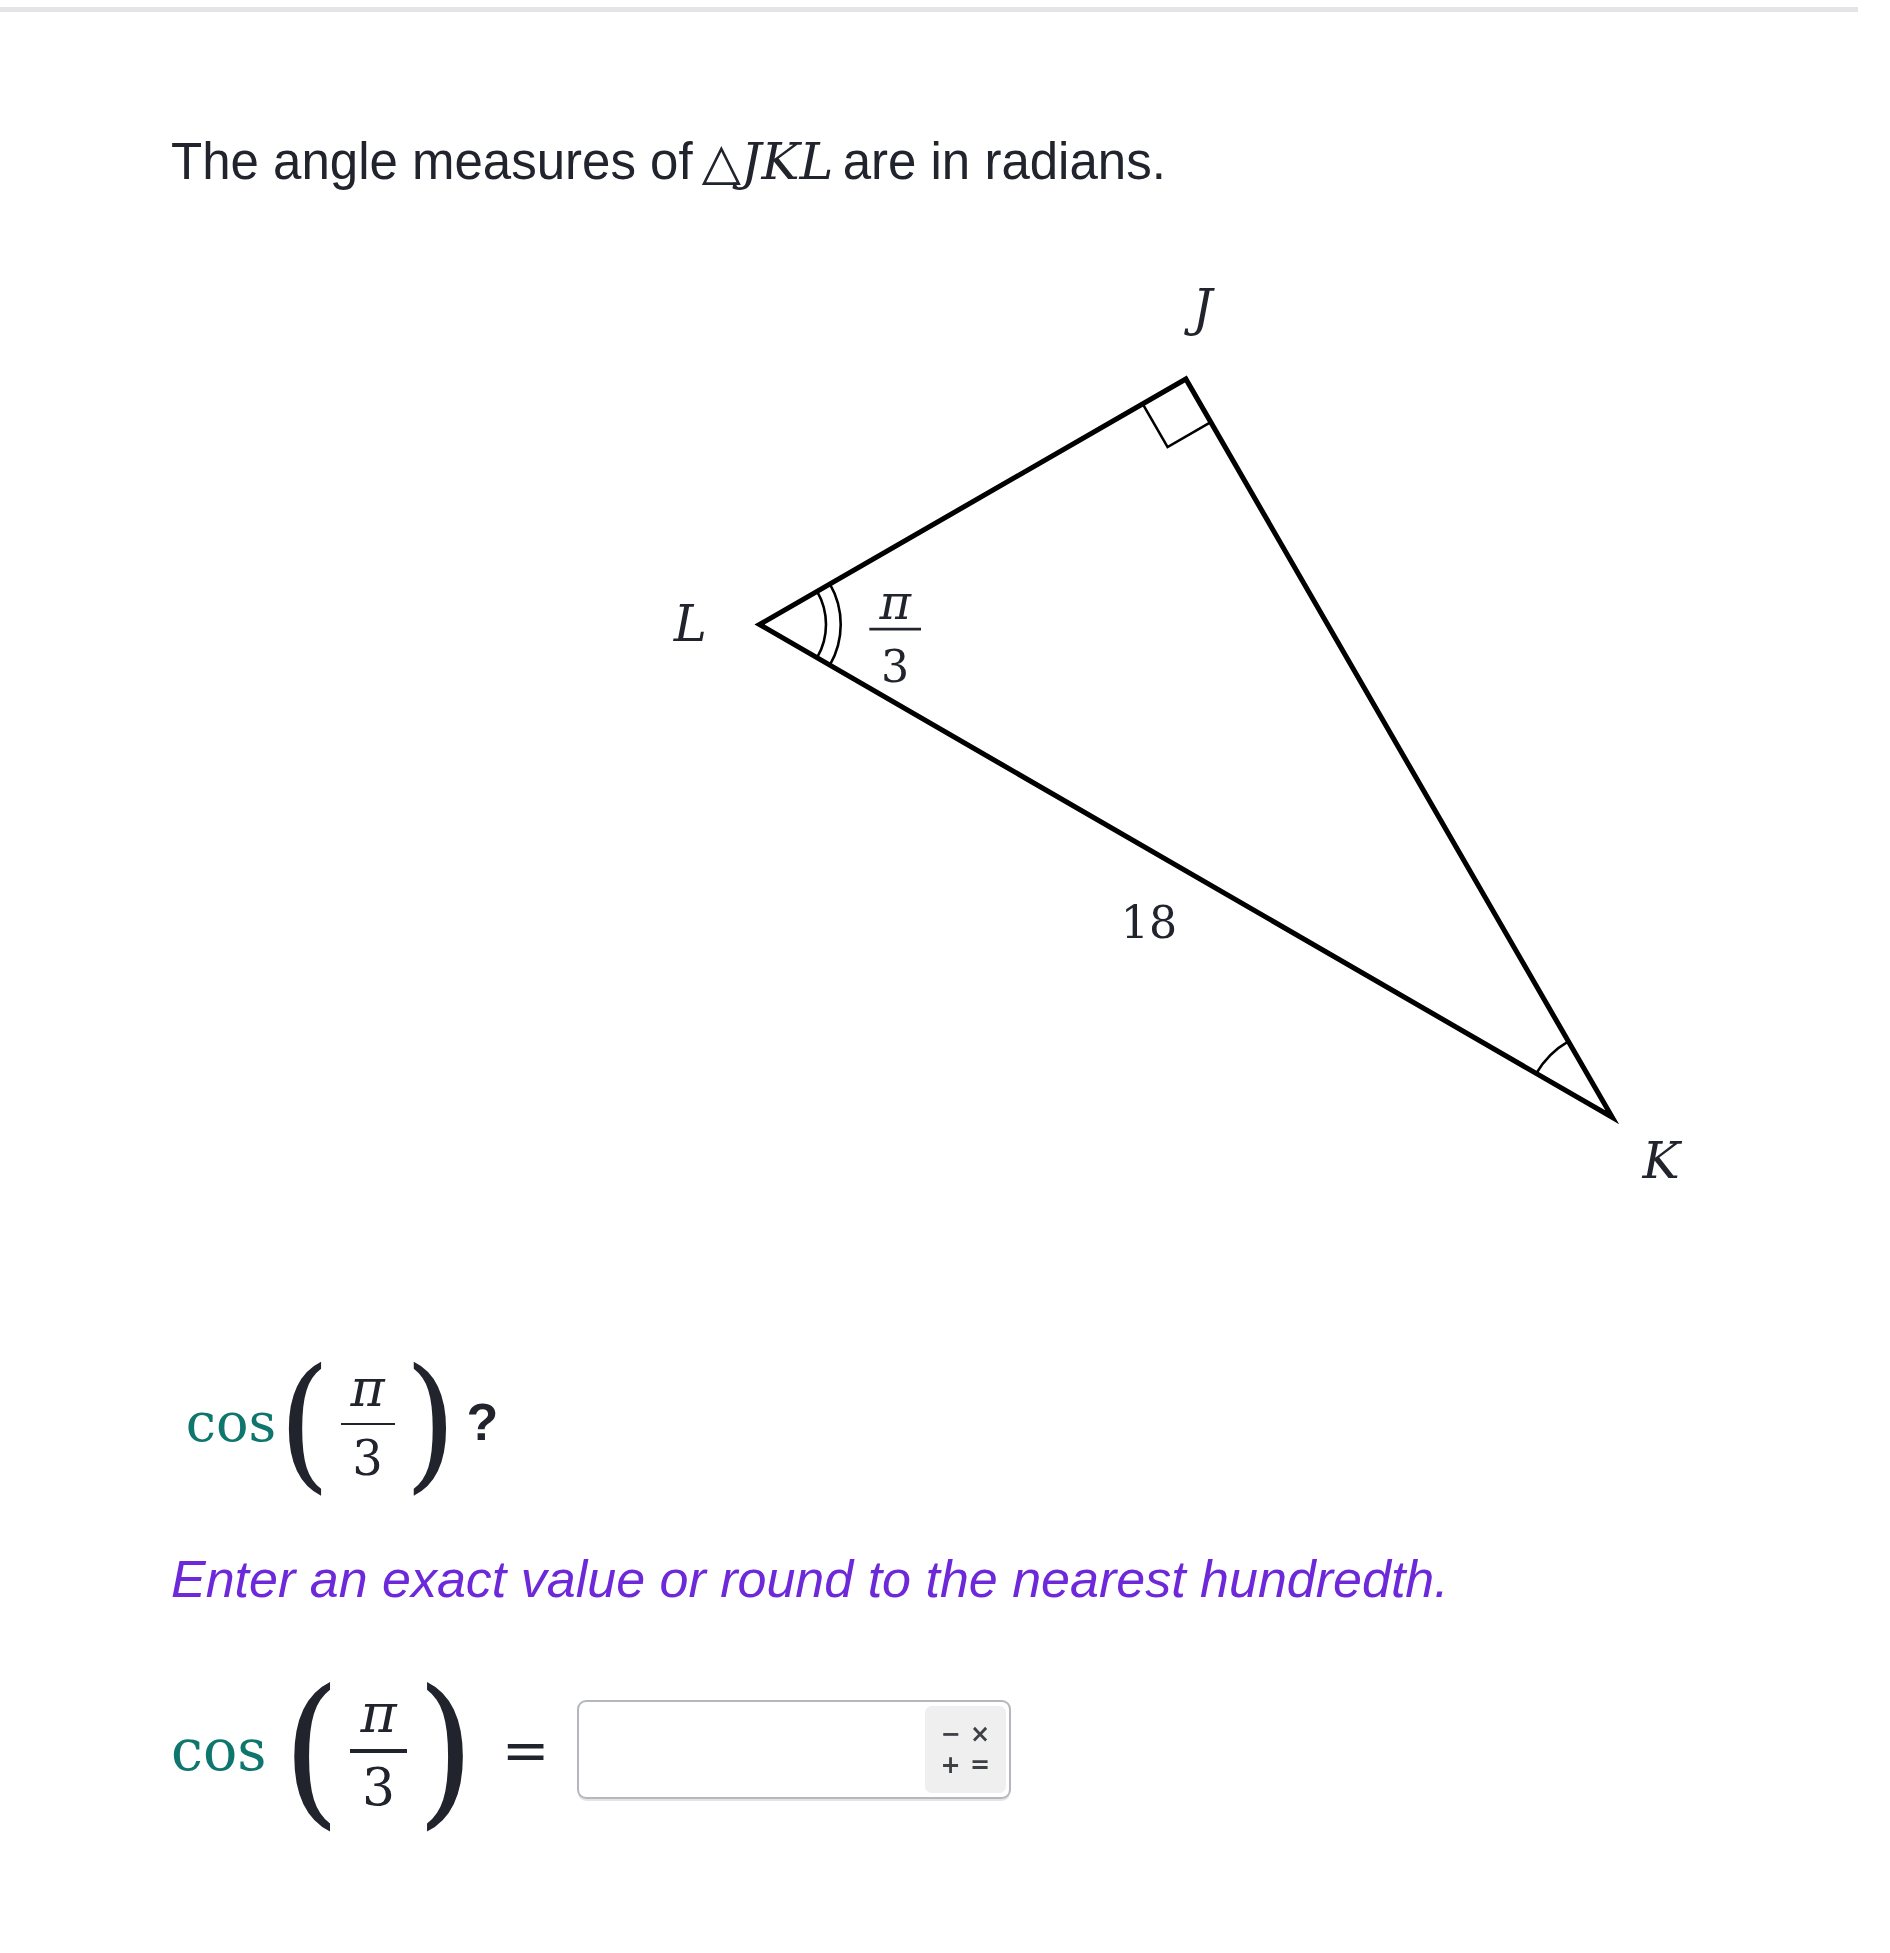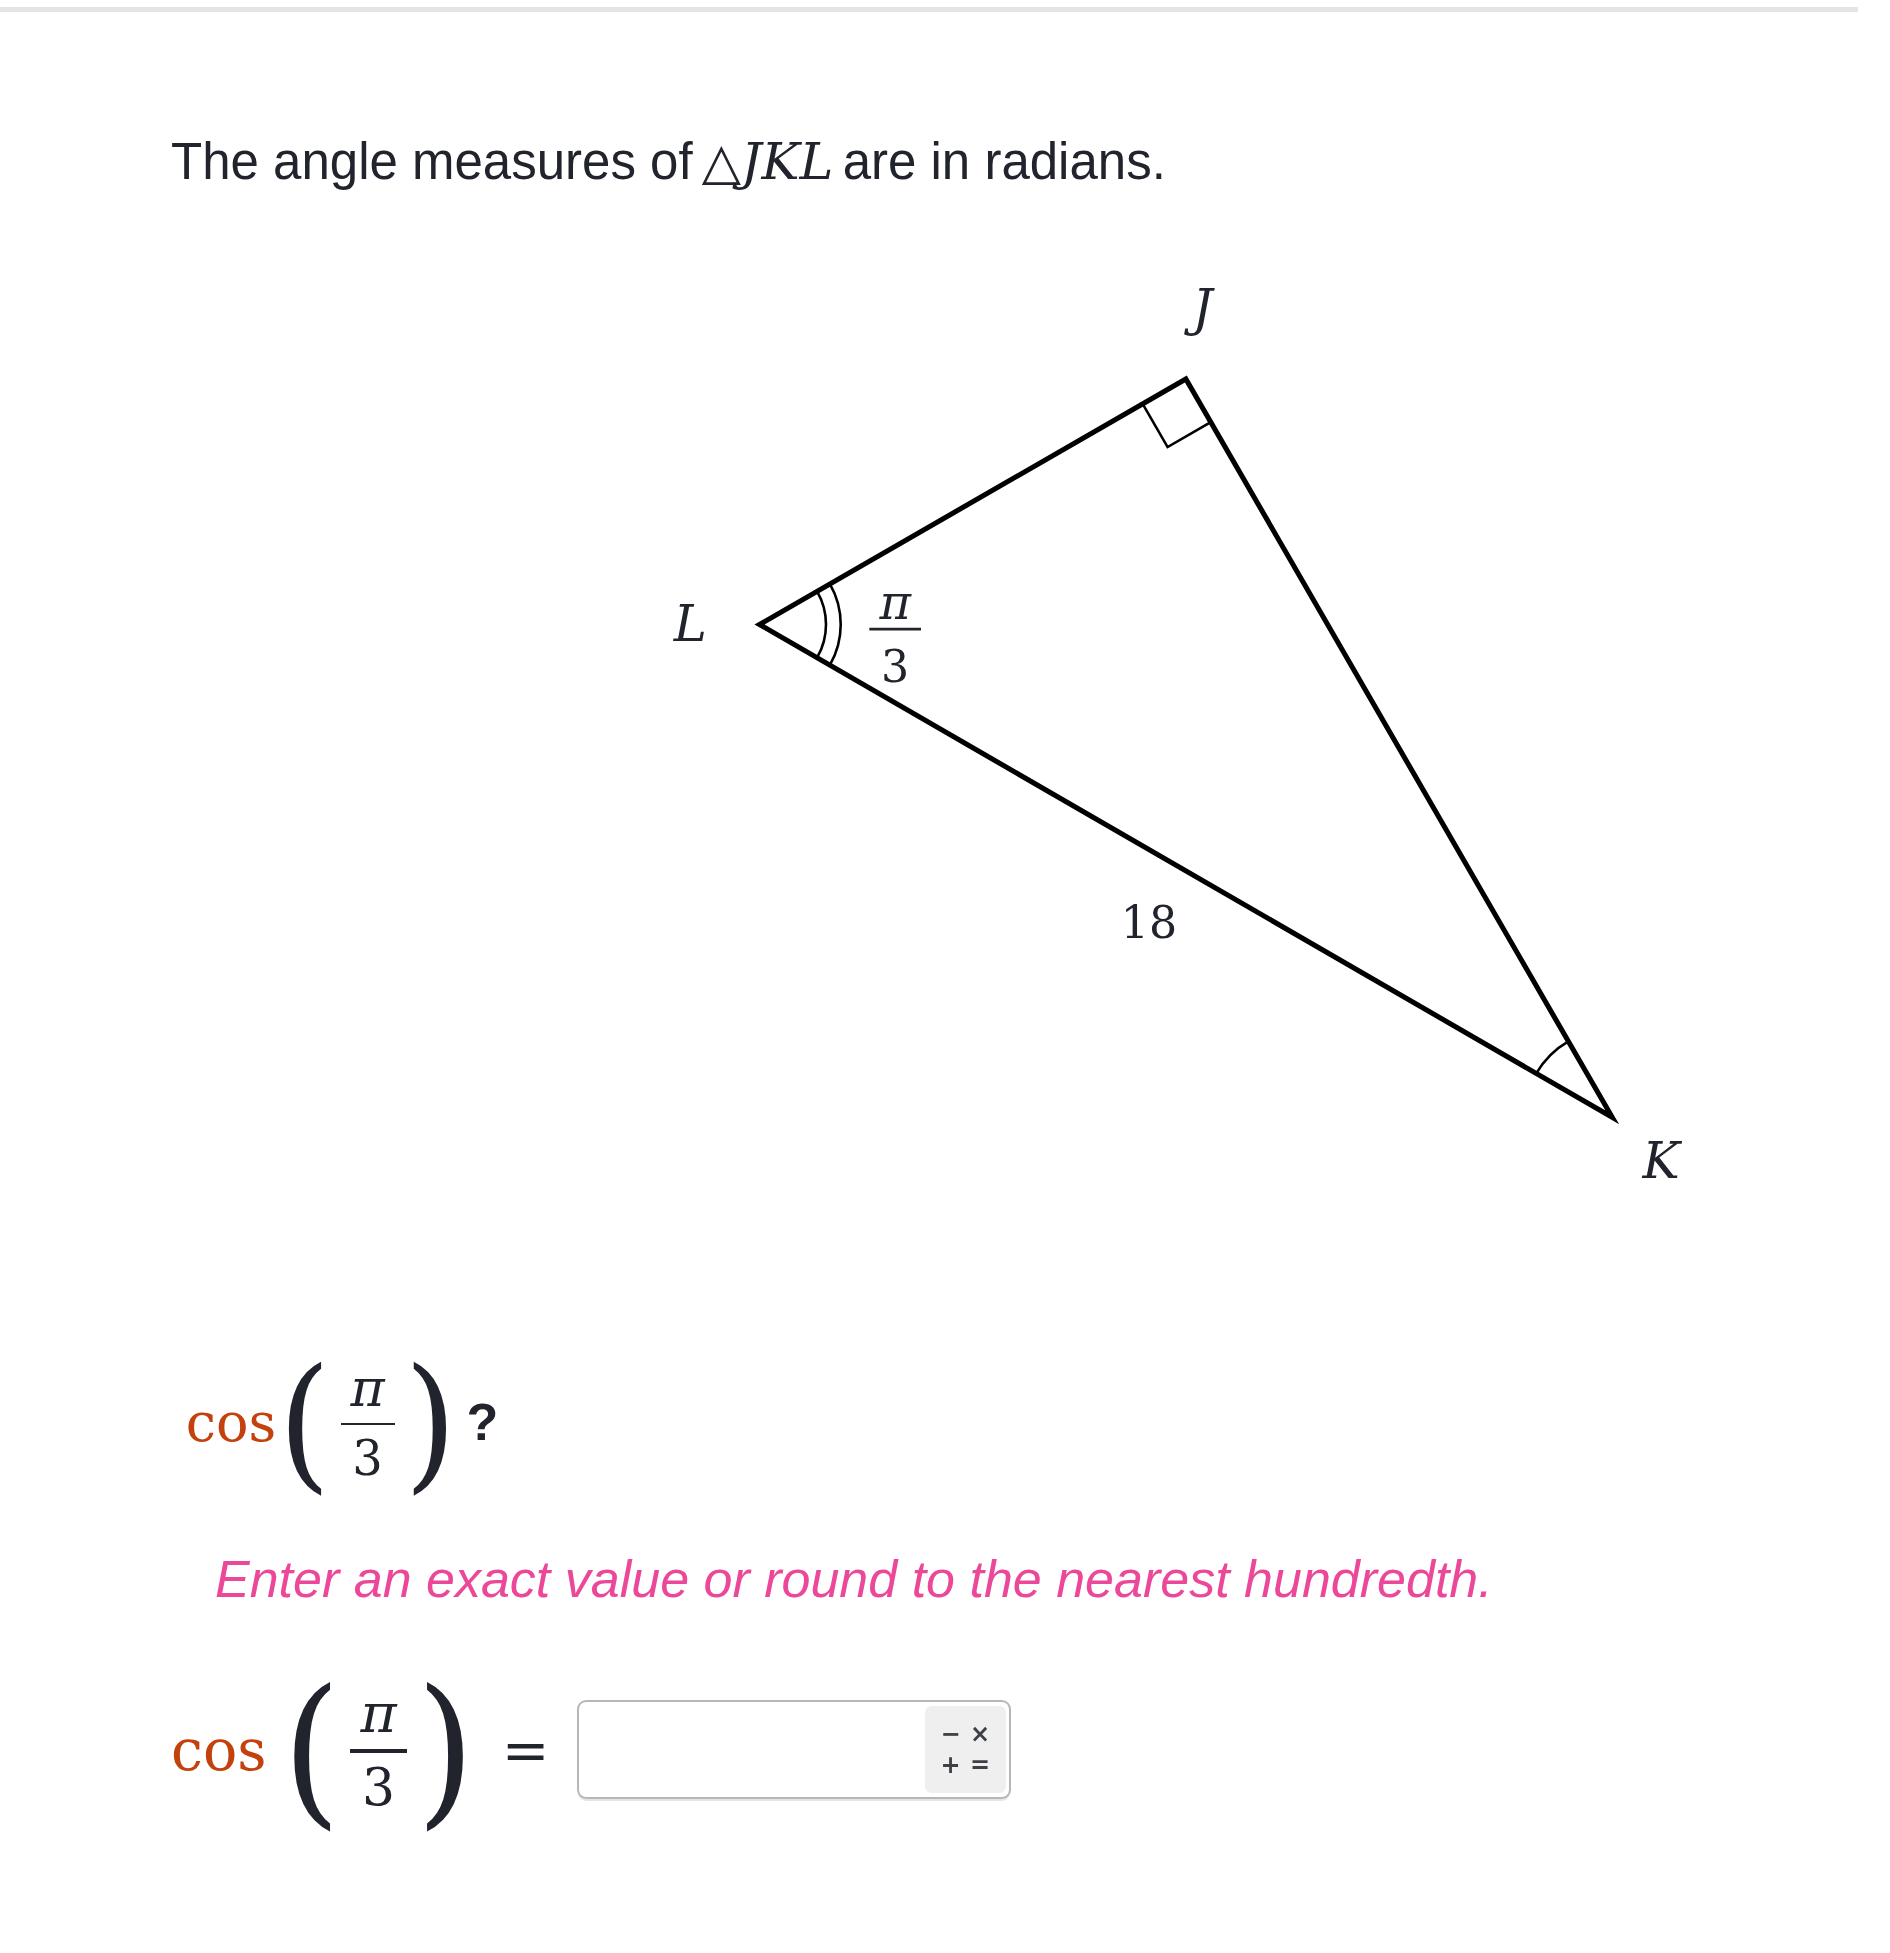--- a/index.html
+++ b/index.html
@@ -51,21 +51,21 @@
   .mathrow{
     position:absolute;left:171px;
     display:flex;align-items:center;
     white-space:nowrap;
   }
   .q-row{top:1332px;height:180px;}
   .a-row{top:1655px;height:189px;}
   .bold-sans{font-weight:700;font-size:52px;color:#21242c;}
   .fn{
     font-family:"DejaVu Serif", serif;
-    font-size:54px;color:#c2410c;margin-left:14.8px;
+    font-size:54px;color:#0f766e;margin-left:14.8px;
   }
   .paren{
     font-family:"DejaVu Serif", serif;
     font-size:146px;font-weight:400;color:#21242c;
     line-height:1;transform:scaleX(.92);
   }
   .q-row .paren{font-size:146px;}
   .a-row .paren{font-size:162px;}
   .a-row .fn{font-size:57px;margin-left:0;}
   .frac{
@@ -87,21 +87,21 @@
   .a-row .frac .den{font-size:52px;}
   .a-row .frac .bar{width:57px;height:3.2px;}
   .qmark{font-weight:700;font-size:52px;margin-left:7.4px;color:#21242c;}
   .equals{
     font-family:"DejaVu Serif", serif;
     font-size:57px;color:#21242c;margin:0 28px 0 24px;
   }
   
   .instruction{
     position:absolute;left:171px;top:1497px;width:1615px;
-    font-style:italic;font-size:52px;color:#ec4899;margin-left:44px;
+    font-style:italic;font-size:52px;color:#6d28d9;
   }
   
   .answer-box{
     box-sizing:border-box;
     width:434px;height:99px;
     background:#ffffff;
     border:2.8px solid #b4b7bb;
     border-radius:9.2px;
     display:flex;align-items:stretch;
     box-shadow:0 2.8px 0 -0.9px rgba(0,0,0,0.10);

